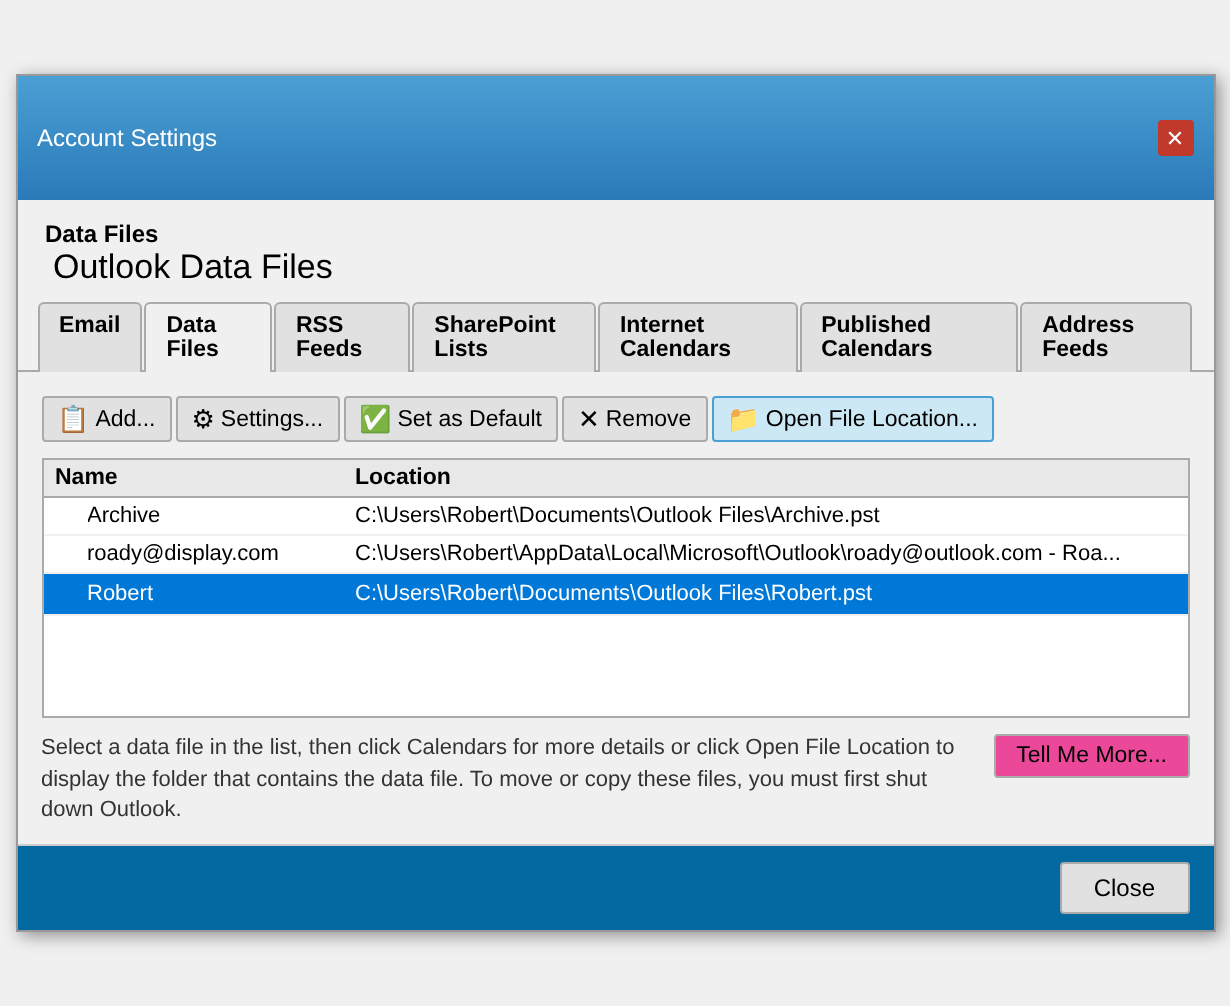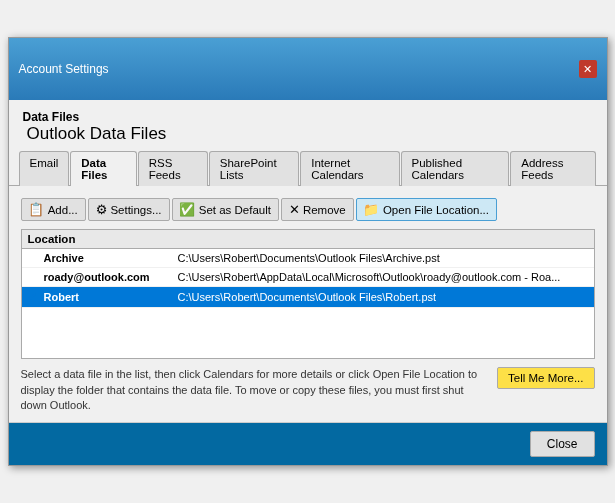--- a/index.html
+++ b/index.html
@@ -65,20 +65,21 @@
       font-size: 11.5px;
       cursor: pointer;
       border: 1px solid transparent;
       border-bottom: none;
       margin-right: 1px;
       background: #e1e1e1;
       border-color: #aaa;
       border-radius: 3px 3px 0 0;
       position: relative;
       bottom: -1px;
+      font-weight: bold;
     }
     .tab.active {
       background: #f0f0f0;
       border-color: #aaa;
       border-bottom-color: #f0f0f0;
       font-weight: 600;
     }
     .dialog-body {
       padding: 8px 12px;
       background: #f0f0f0;
@@ -139,21 +140,20 @@
       width: 16px;
       flex-shrink: 0;
       font-size: 12px;
     }
     .list-row .row-name {
       width: 134px;
       flex-shrink: 0;
       overflow: hidden;
       text-overflow: ellipsis;
       white-space: nowrap;
-      font-weight: bold;
     }
     .list-row .row-location {
       flex: 1;
       overflow: hidden;
       text-overflow: ellipsis;
       white-space: nowrap;
     }
     .info-section {
       display: flex;
       align-items: flex-start;
@@ -162,21 +162,21 @@
     }
     .info-text {
       flex: 1;
       font-size: 11px;
       line-height: 1.4;
       color: #333;
     }
     .tell-me-btn {
       padding: 4px 10px;
       font-size: 11.5px;
-      background: #fde047;
+      background: #ec4899;
       border: 1px solid #aaa;
       border-radius: 2px;
       cursor: pointer;
       white-space: nowrap;
       flex-shrink: 0;
     }
     .bottom-bar {
       display: flex;
       justify-content: flex-end;
       padding: 8px 12px;
@@ -241,32 +241,33 @@
         <span>Remove</span>
       </button>
       <button class="toolbar-btn highlighted">
         <span class="btn-icon">📁</span>
         <span>Open File Location...</span>
       </button>
     </div>
 
     <div class="file-list-container">
       <div class="list-header">
+        <span class="col-name">Name</span>
         <span class="col-location">Location</span>
       </div>
 
       <div class="list-row">
         <span class="row-icon"></span>
         <span class="row-name">Archive</span>
         <span class="row-location">C:\Users\Robert\Documents\Outlook Files\Archive.pst</span>
       </div>
 
       <div class="list-row">
         <span class="row-icon"></span>
-        <span class="row-name">roady@outlook.com</span>
+        <span class="row-name">roady@display.com</span>
         <span class="row-location">C:\Users\Robert\AppData\Local\Microsoft\Outlook\roady@outlook.com - Roa...</span>
       </div>
 
       <div class="list-row selected">
         <span class="row-icon check-icon">✔</span>
         <span class="row-name">Robert</span>
         <span class="row-location">C:\Users\Robert\Documents\Outlook Files\Robert.pst</span>
       </div>
     </div>
 

